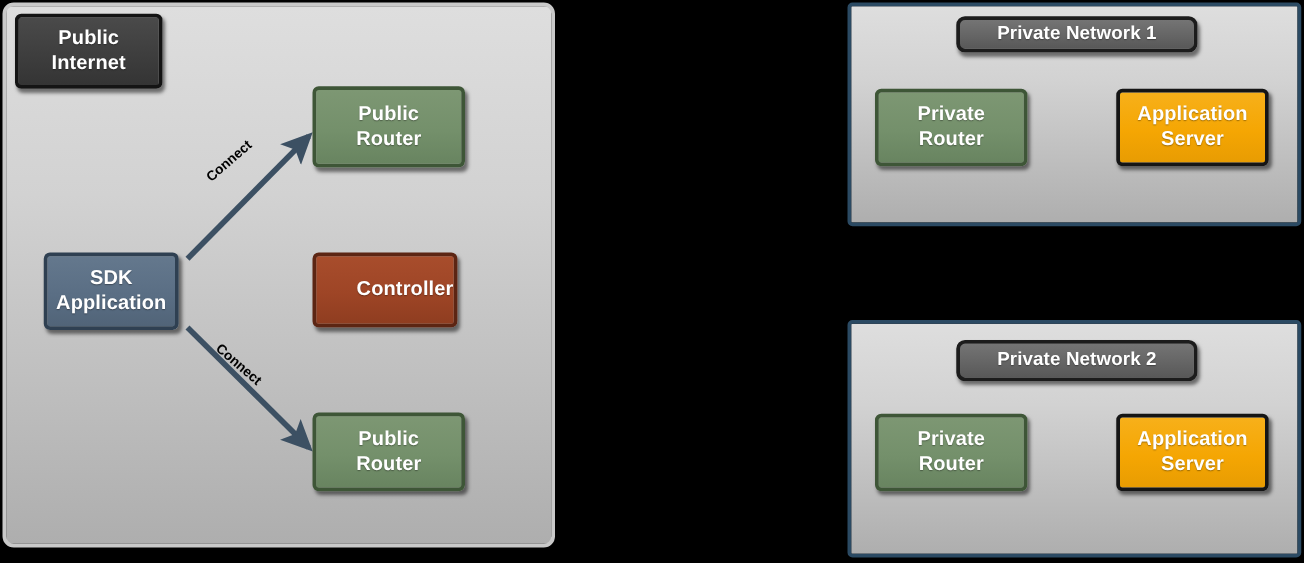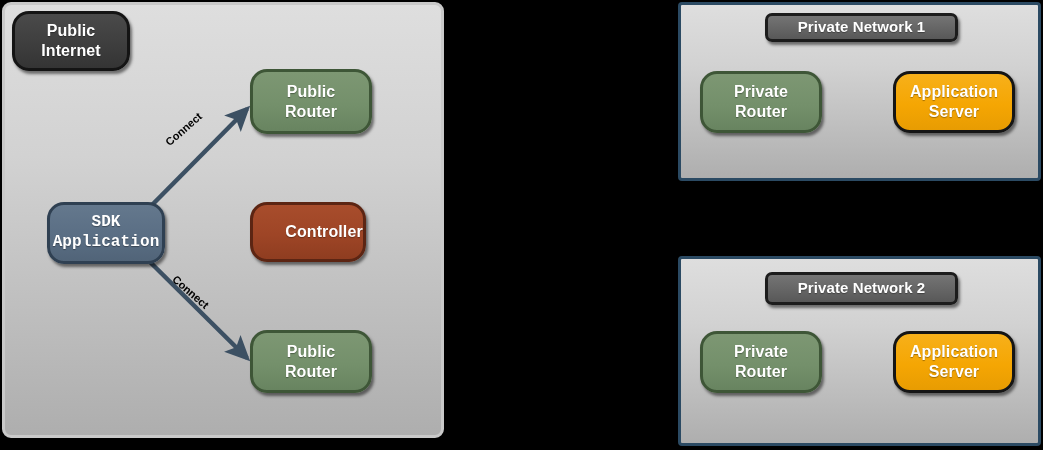--- a/index.html
+++ b/index.html
@@ -49,21 +49,21 @@
     position: absolute;
     box-sizing: border-box;
     display: flex;
     align-items: center;
     justify-content: center;
     text-align: center;
     color: #ffffff;
     font-weight: bold;
     font-size: 16px;
     line-height: 1.22;
-    border-radius: 17px;
+    border-radius: 5px;
     letter-spacing: 0.1px;
     text-shadow: 0 1px 1px rgba(0,0,0,0.35);
     box-shadow: 2px 3px 3px rgba(0,0,0,0.5);
     user-select: none;
   }
   .node .lbl { white-space: pre-line; padding: 0 4px; }
 
   
   .n-dark {
     background: linear-gradient(to bottom, #4a4a4a 0%, #3d3d3d 60%, #343434 100%);
@@ -88,21 +88,21 @@
   }
   .n-orange {
     background: linear-gradient(to bottom, #f7b01a 0%, #f5a603 55%, #e89c02 100%);
     border: 3px solid #151515;
   }
 
   
   #node-public-internet  { left: 12px;  top: 11px;  width: 118px; height: 60px; }
   #node-public-router-1  { left: 250px; top: 69px;  width: 122px; height: 65px; }
   #node-controller       { left: 250px; top: 202px; width: 116px; height: 60px; padding-left: 32px; }
-  #node-sdk-application  { left: 47px;  top: 202px; width: 118px; height: 62px; font-family: Liberation Mono, monospace; }
+  #node-sdk-application  { left: 35px;  top: 202px; width: 108px; height: 62px; }
   #node-public-router-2  { left: 250px; top: 330px; width: 122px; height: 63px; }
 
   #node-pn1-title   { left: 765px; top: 13px;  width: 193px; height: 29px; border-radius: 7px; font-size: 15px; }
   #node-pn1-router  { left: 700px; top: 71px;  width: 122px; height: 62px; }
   #node-pn1-appsrv  { left: 893px; top: 71px;  width: 122px; height: 62px; }
 
   #node-pn2-title   { left: 765px; top: 272px; width: 193px; height: 33px; border-radius: 7px; font-size: 15px; }
   #node-pn2-router  { left: 700px; top: 331px; width: 122px; height: 62px; }
   #node-pn2-appsrv  { left: 893px; top: 331px; width: 122px; height: 62px; }
 

